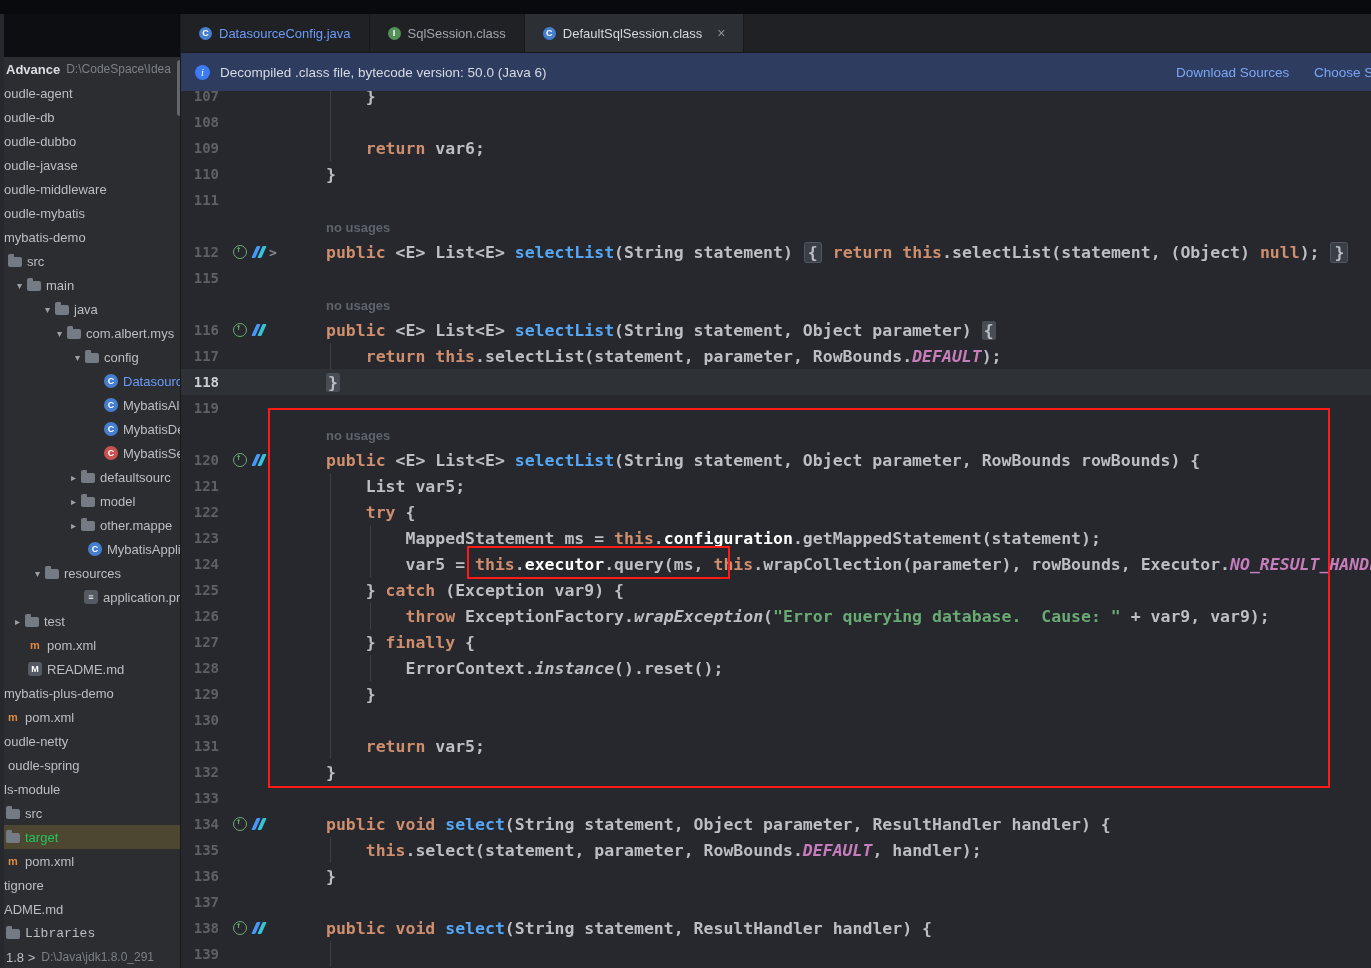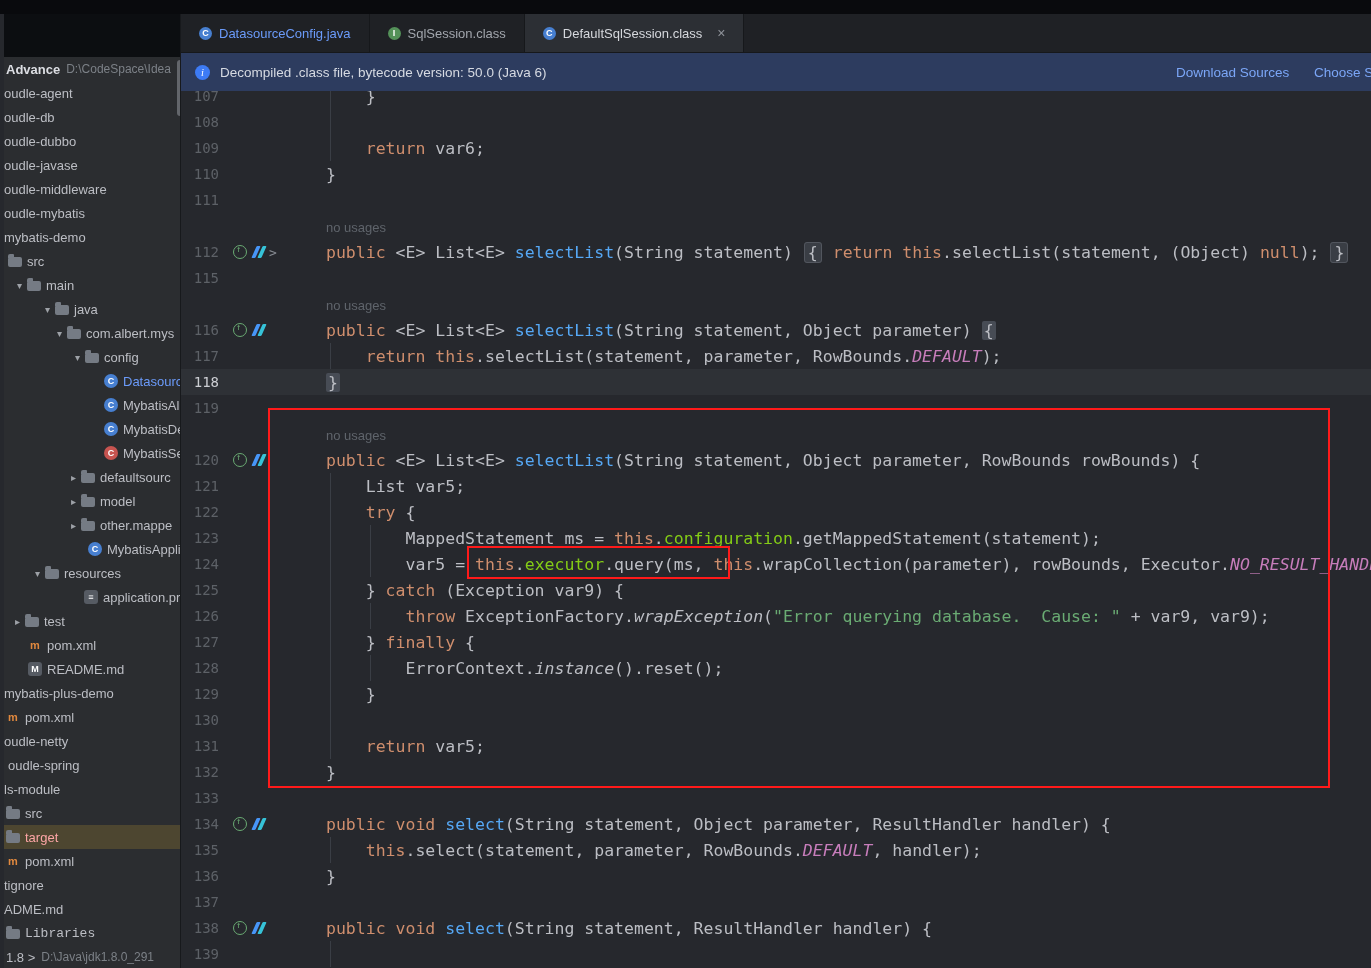--- a/index.html
+++ b/index.html
@@ -2,21 +2,21 @@
 <html><head>
 <meta charset="utf-8">
 <style>
   html,body{margin:0;padding:0;overflow:hidden}
   body{width:1371px;height:968px;position:relative;background:#26282d;font-family:"Liberation Sans",sans-serif;}
   .titlebar{position:absolute;top:0;left:0;width:1371px;height:14px;background:#090a0d;}
   
   .sidebar{position:absolute;top:14px;left:4px;width:180px;height:954px;background:#2b2d30;overflow:hidden;}
   .sidebar-header{height:43px;background:#0c0e11;}
   .tree-row{height:24px;display:flex;align-items:center;white-space:nowrap;font-size:13px;color:#bcbec4;box-sizing:border-box;}
-  .tree-row.sel{background:#4d4630;color:#fca5a5;}
+  .tree-row.sel{background:#4d4630;color:#22c55e;}
   .chev{width:15px;flex:none;color:#9da1a7;font-size:10px;text-align:center;}
   .lbl{flex:none;}
   .lbl.blue{color:#6b9bfa;}
   .lbl.bold{font-weight:bold;color:#dcdee3;}
   .detail{color:#7c8187;margin-left:6px;font-size:12px;flex:none;}
   .side-scroll{position:absolute;top:46px;right:1px;width:6px;height:56px;background:#63666b;border-radius:3px;}
   
   .ic-folder{width:14px;height:10px;background:#757b84;border-radius:2px;position:relative;flex:none;margin-right:5px;margin-top:2px;}
   .ic-folder::before{content:"";position:absolute;top:-3px;left:0;width:6px;height:4px;background:#757b84;border-radius:2px 1px 0 0;}
   .ic-badge{width:14px;height:14px;display:flex;align-items:center;justify-content:center;font-size:9px;font-weight:bold;color:#fff;flex:none;margin-right:5px;}
@@ -34,32 +34,32 @@
   .tab{display:flex;align-items:center;gap:7px;padding:0 18px;font-size:13px;color:#a2a6ad;border-right:1px solid #16181b;}
   .tab.active{background:#2c2f34;color:#d6d8dd;}
   .tab-label.blue{color:#6b9bfa;}
   .tab .close{color:#8f939a;margin-left:8px;font-size:14px;}
   .banner{height:38px;background:#2d3c5f;display:flex;align-items:center;padding-left:14px;position:relative;font-size:13.5px;color:#d6dae2;overflow:hidden;}
   .info-ic{width:15px;height:15px;border-radius:50%;background:#3d7bf5;color:#fff;font-size:10.5px;font-style:italic;display:flex;align-items:center;justify-content:center;margin-right:10px;flex:none;font-family:"Liberation Serif",serif;}
   .banner-link{position:absolute;color:#7ba6f7;white-space:nowrap;font-size:13.5px;}
   .banner-link.l1{left:995px;}
   .banner-link.l2{left:1133px;}
   .code-area{position:relative;height:878px;overflow:hidden;}
-  .code-lines{margin-top:-8px;}
+  .code-lines{margin-top:-8px;font-weight:bold;}
   .crow{height:26px;display:flex;align-items:center;position:relative;font-family:"DejaVu Sans Mono",monospace;font-size:16.5px;color:#bcbec4;}
   .crow.cur{background:#2e3136;}
   .cnum{flex:0 0 38px;text-align:right;font-size:14px;color:#5d6167;}
   .crow.cur .cnum{color:#ccced3;}
   .cgut{flex:0 0 50px;display:flex;align-items:center;gap:4px;padding-left:14px;box-sizing:border-box;}
   .cfold{flex:0 0 12px;color:#878c93;font-size:13px;}
   .ctext{white-space:pre;padding-left:45px;}
   .t-k{color:#cf8e6d;}
   .t-d{color:#bcbec4;}
   .t-m{color:#56a8f5;}
-  .t-f{color:#84cc16;}
+  .t-f{color:#ffffff;}
   .t-c{color:#c77dbb;font-style:italic;}
   .t-si{color:#bcbec4;font-style:italic;}
   .t-s{color:#6aab73;}
   .t-u{color:#5f646b;font-size:13px;font-family:"Liberation Sans",sans-serif;}
   .t-fb{background:#3a3e45;border:1px solid #52565e;border-radius:3px;padding:0 3px;margin:0 1px;}
   .t-bb{background:#474c55;border-radius:2px;padding:0 2px;}
   .guide{position:absolute;top:0;width:1px;height:26px;background:#3a3e45;}
   .ann-layer{position:absolute;inset:0;pointer-events:none;z-index:6;}
   .ann{position:absolute;border:2px solid #ff1a1a;box-sizing:border-box;}
 </style>

